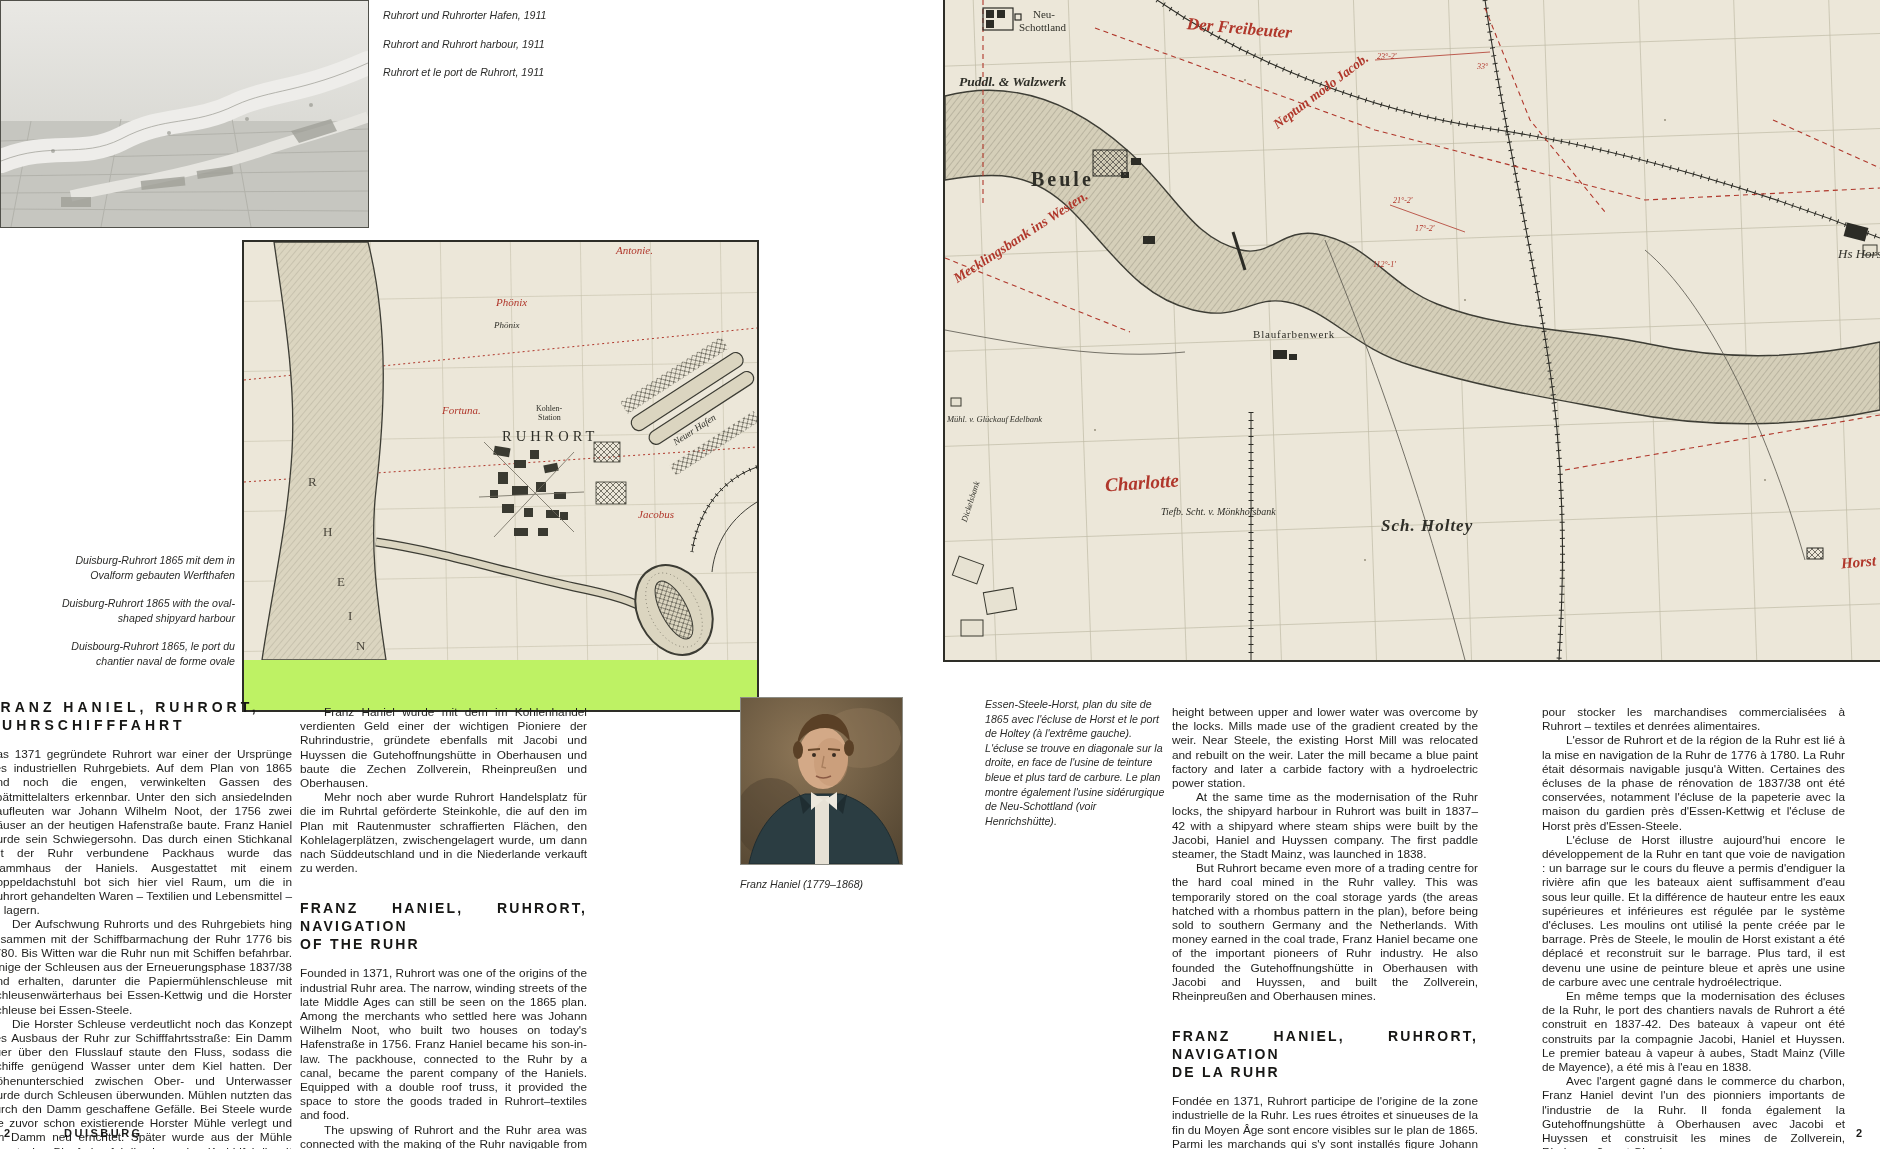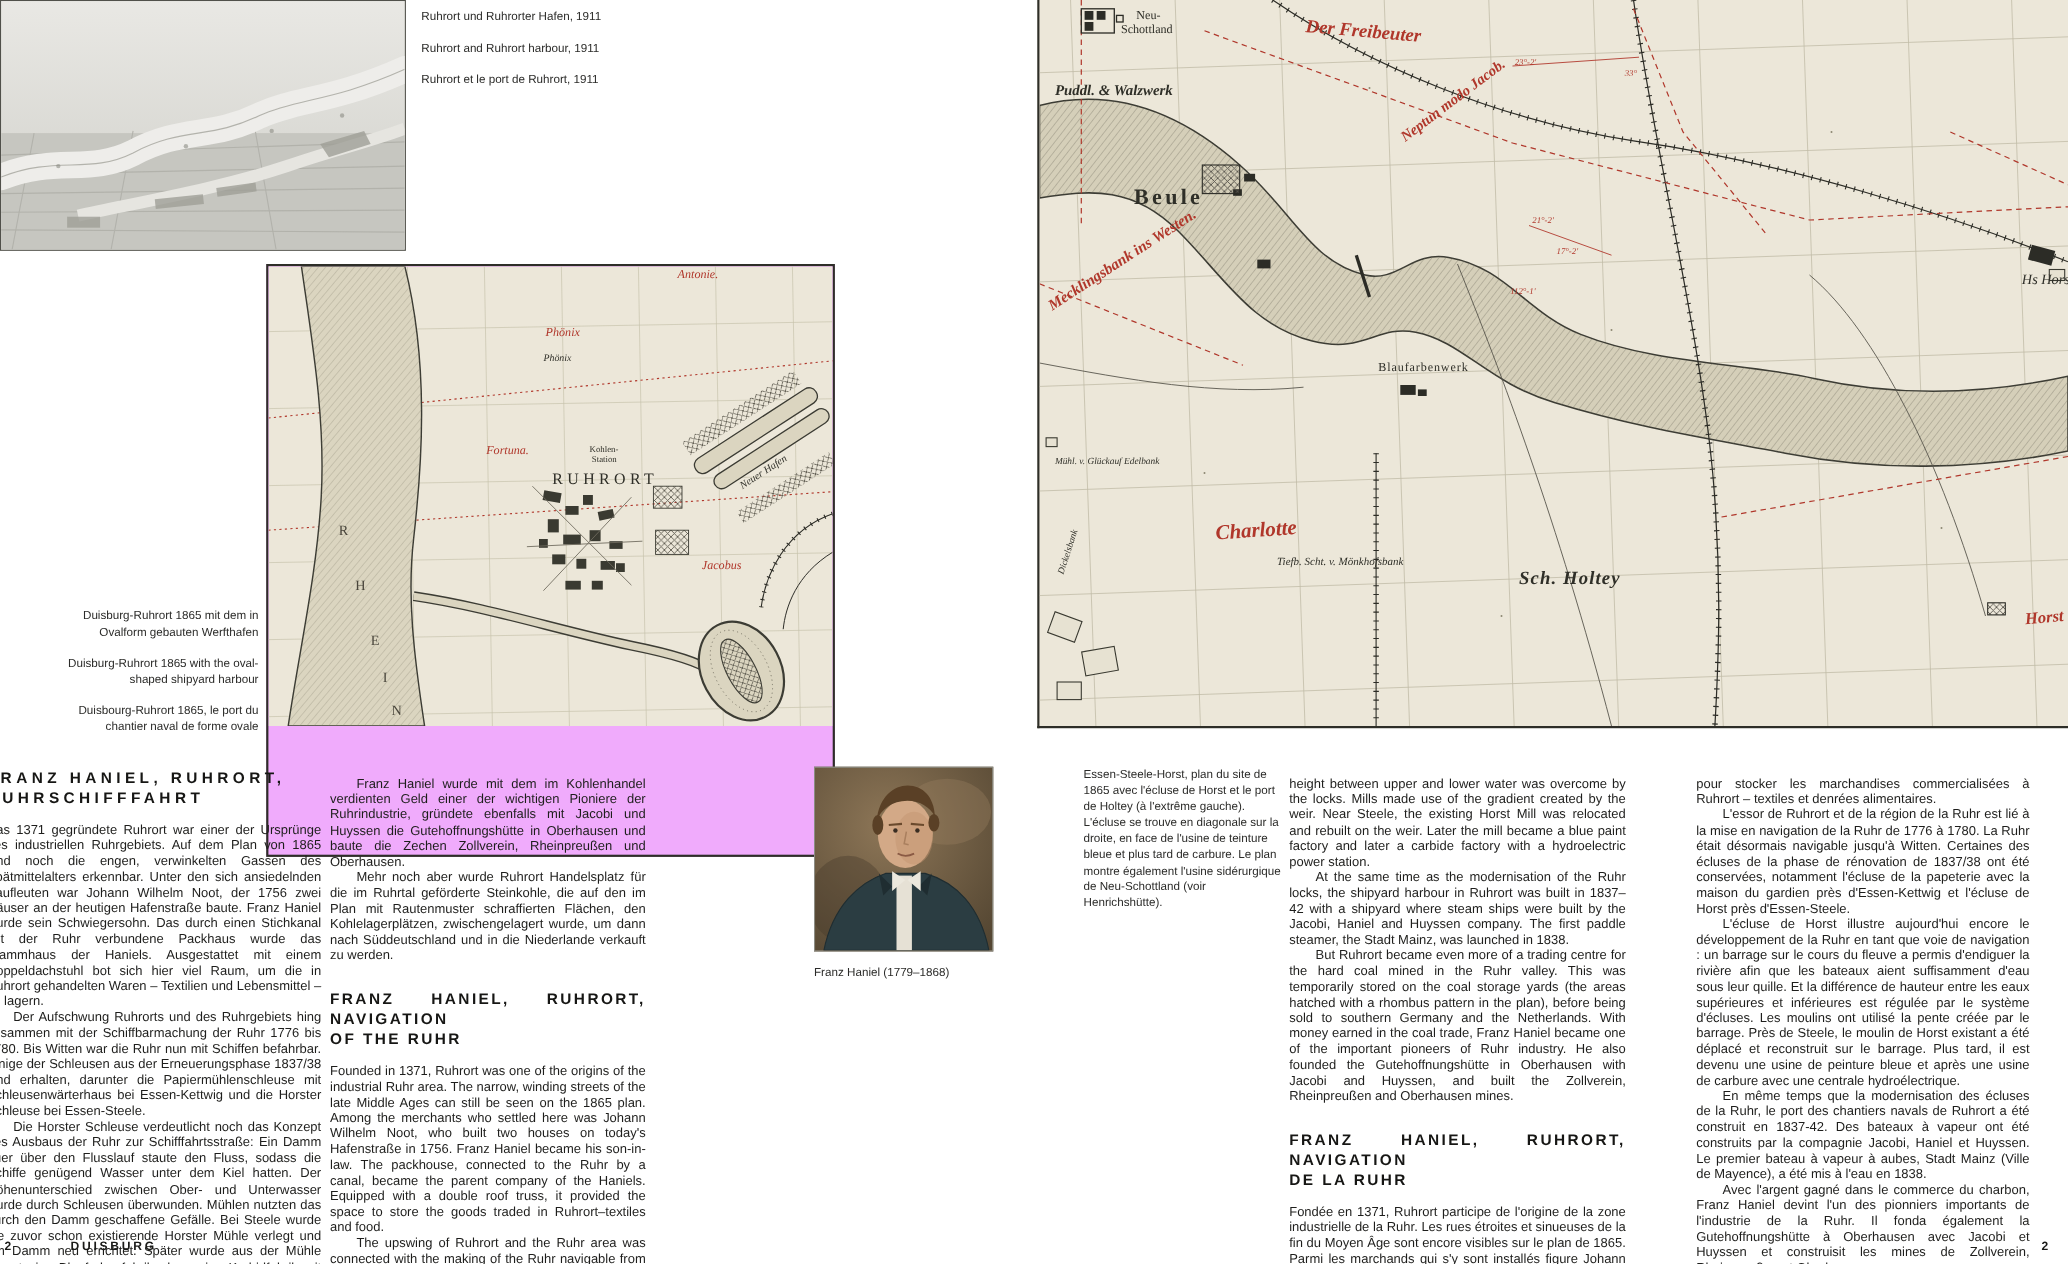--- a/index.html
+++ b/index.html
@@ -7,27 +7,27 @@
         font-family:"Liberation Sans",sans-serif;color:#1d1d1b;}
   
   .col{position:absolute;text-align:justify;font-size:11.8px;line-height:14.2px;color:#1e1e1c;}
   .col p{margin:0;}
   .col p.ind{text-indent:24px;}
   .head{font-weight:bold;font-size:14px;line-height:18px;letter-spacing:2.2px;margin:0 0 13px 0;color:#161614;}
   .head.wide{letter-spacing:4px;}
   .head span{display:block;}
   .headgap{margin-top:24px;}
   
-  .cap{position:absolute;font-size:10.6px;line-height:14.6px;color:#2b2b29;}
+  .cap{position:absolute;font-size:10.6px;line-height:14.6px;color:#2b2b29;font-style:italic;}
   .cap p{margin:0 0 14px 0;}
   .cap.right{text-align:right;}
   
   .art{position:absolute;overflow:hidden;}
   #photo{left:0;top:0;width:369px;height:228px;border:1px solid #50504a;box-sizing:border-box;background:#d2d2cc;}
-  #map1{left:242px;top:240px;width:517px;height:539px;border:2px solid #2e2e28;box-sizing:border-box;background:#f0abfc;}
+  #map1{left:242px;top:240px;width:517px;height:472px;border:2px solid #2e2e28;box-sizing:border-box;background:#bef264;}
   #map2{left:943px;top:0;width:937px;height:662px;border-left:2px solid #2e2e28;border-bottom:2px solid #2e2e28;box-sizing:border-box;background:#ece7d9;}
   #portrait{left:740px;top:697px;width:163px;height:168px;border:1px solid #8c8c84;box-sizing:border-box;background:#6b5a42;}
   
   .ml{position:absolute;white-space:nowrap;font-family:"Liberation Serif","DejaVu Serif",serif;color:#2f2f28;}
   .ml.red{color:#b0372b;}
   .ml.it{font-style:italic;}
   .ml.b{font-weight:bold;}
   .footer{position:absolute;font-size:11px;font-weight:bold;letter-spacing:2.5px;color:#1a1a18;}
 </style>
 </head>
@@ -260,21 +260,21 @@
     <span class="ml red b it" style="left:242px;top:14px;font-size:17px;transform:rotate(5deg);transform-origin:left center">Der Freibeuter</span>
     <span class="ml red b it" style="left:330px;top:118px;font-size:13.5px;transform:rotate(-37deg);transform-origin:left center">Neptun modo Jacob.</span>
     <span class="ml" style="left:86px;top:168px;font-size:20px;font-weight:600;letter-spacing:3px">Beule</span>
     <span class="ml red b it" style="left:10px;top:272px;font-size:14px;transform:rotate(-33deg);transform-origin:left center">Mecklingsbank ins Westen.</span>
     <span class="ml" style="left:308px;top:328px;font-size:11px;letter-spacing:.8px">Blaufarbenwerk</span>
     <span class="ml red b it" style="left:160px;top:472px;font-size:19px;transform:rotate(-4deg)">Charlotte</span>
     <span class="ml it" style="left:216px;top:506px;font-size:10px">Tiefb. Scht. v. Mönkhofsbank</span>
     <span class="ml b it" style="left:436px;top:516px;font-size:17px;letter-spacing:1px">Sch. Holtey</span>
     <span class="ml it" style="left:893px;top:246px;font-size:13px">Hs Horst</span>
     <span class="ml red b it" style="left:896px;top:554px;font-size:15px;transform:rotate(-5deg)">Horst</span>
-    <span class="ml it" style="left:14px;top:414px;font-size:8.5px">Mühl. v. Glückauf Edelbank</span>
+    <span class="ml it" style="left:2px;top:414px;font-size:8.5px">Mühl. v. Glückauf Edelbank</span>
     <span class="ml it" style="left:14px;top:520px;font-size:8.5px;transform:rotate(-72deg);transform-origin:left top">Dickelsbank</span>
     <span class="ml red it" style="left:432px;top:52px;font-size:8px">23°-2'</span>
     <span class="ml red it" style="left:532px;top:62px;font-size:8px">33°</span>
     <span class="ml red it" style="left:448px;top:196px;font-size:8px">21°-2'</span>
     <span class="ml red it" style="left:470px;top:224px;font-size:8px">17°-2'</span>
     <span class="ml red it" style="left:428px;top:260px;font-size:8px">112°-1'</span>
   </div>
 
   <div id="portrait" class="art">
     <svg width="161" height="166" viewBox="0 0 161 166">

